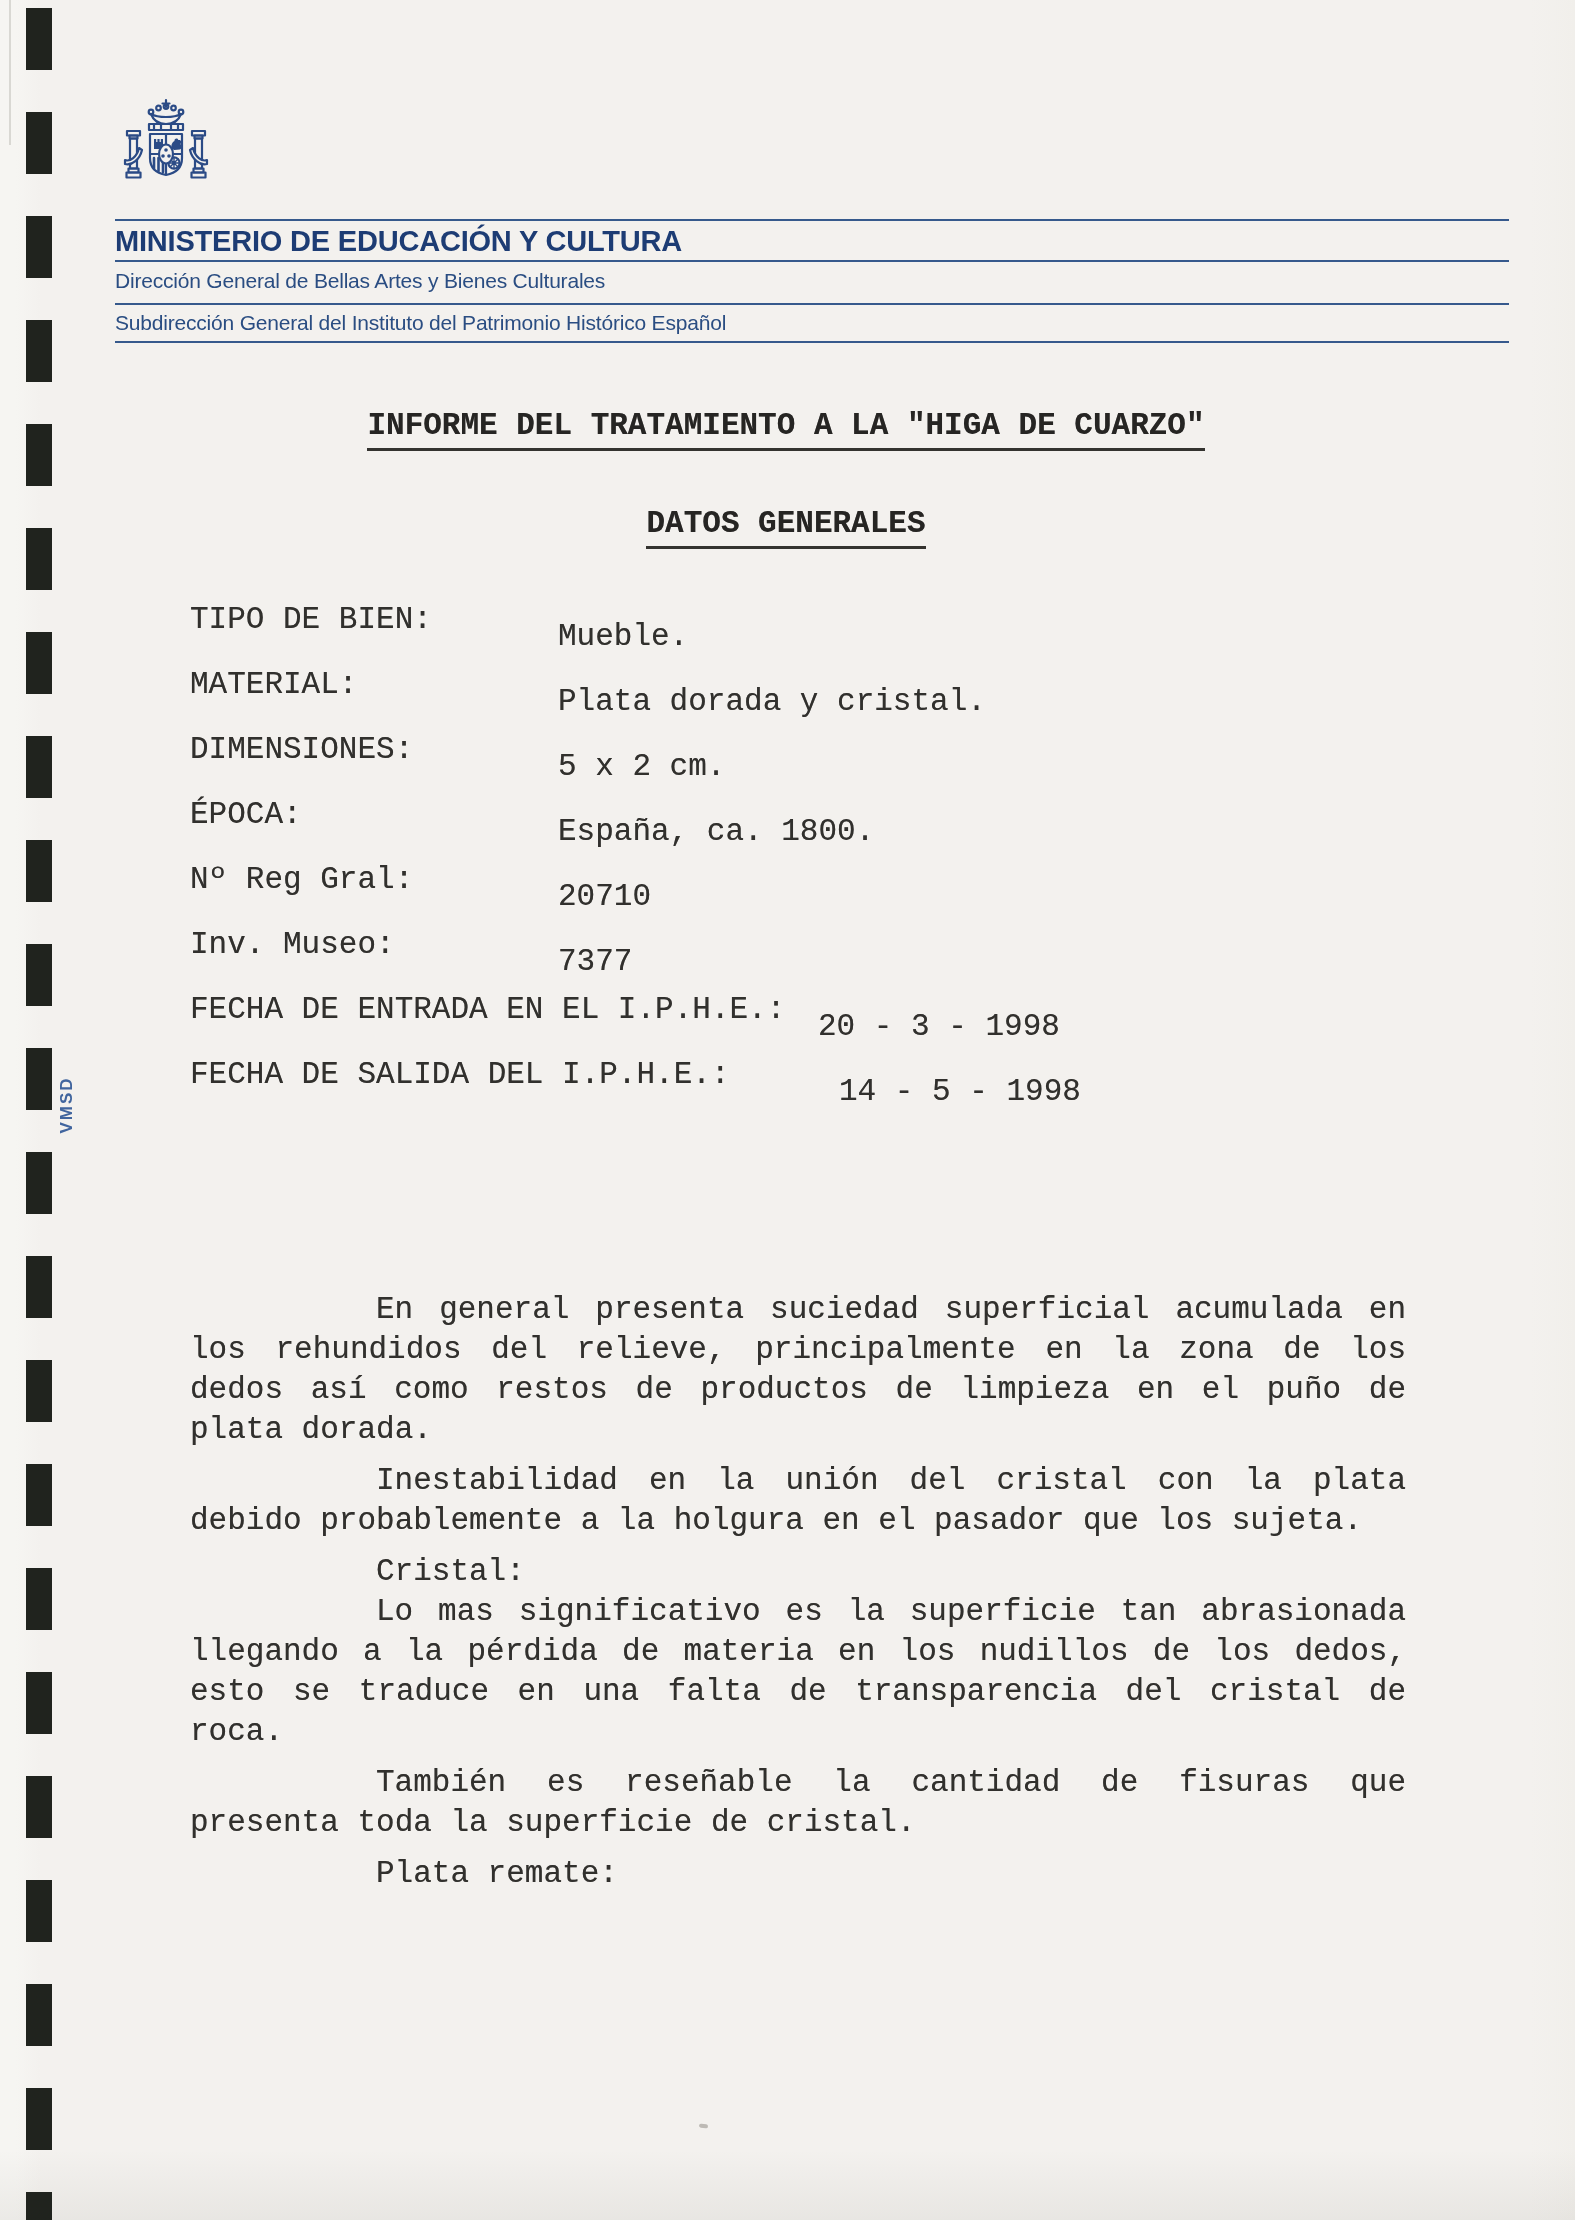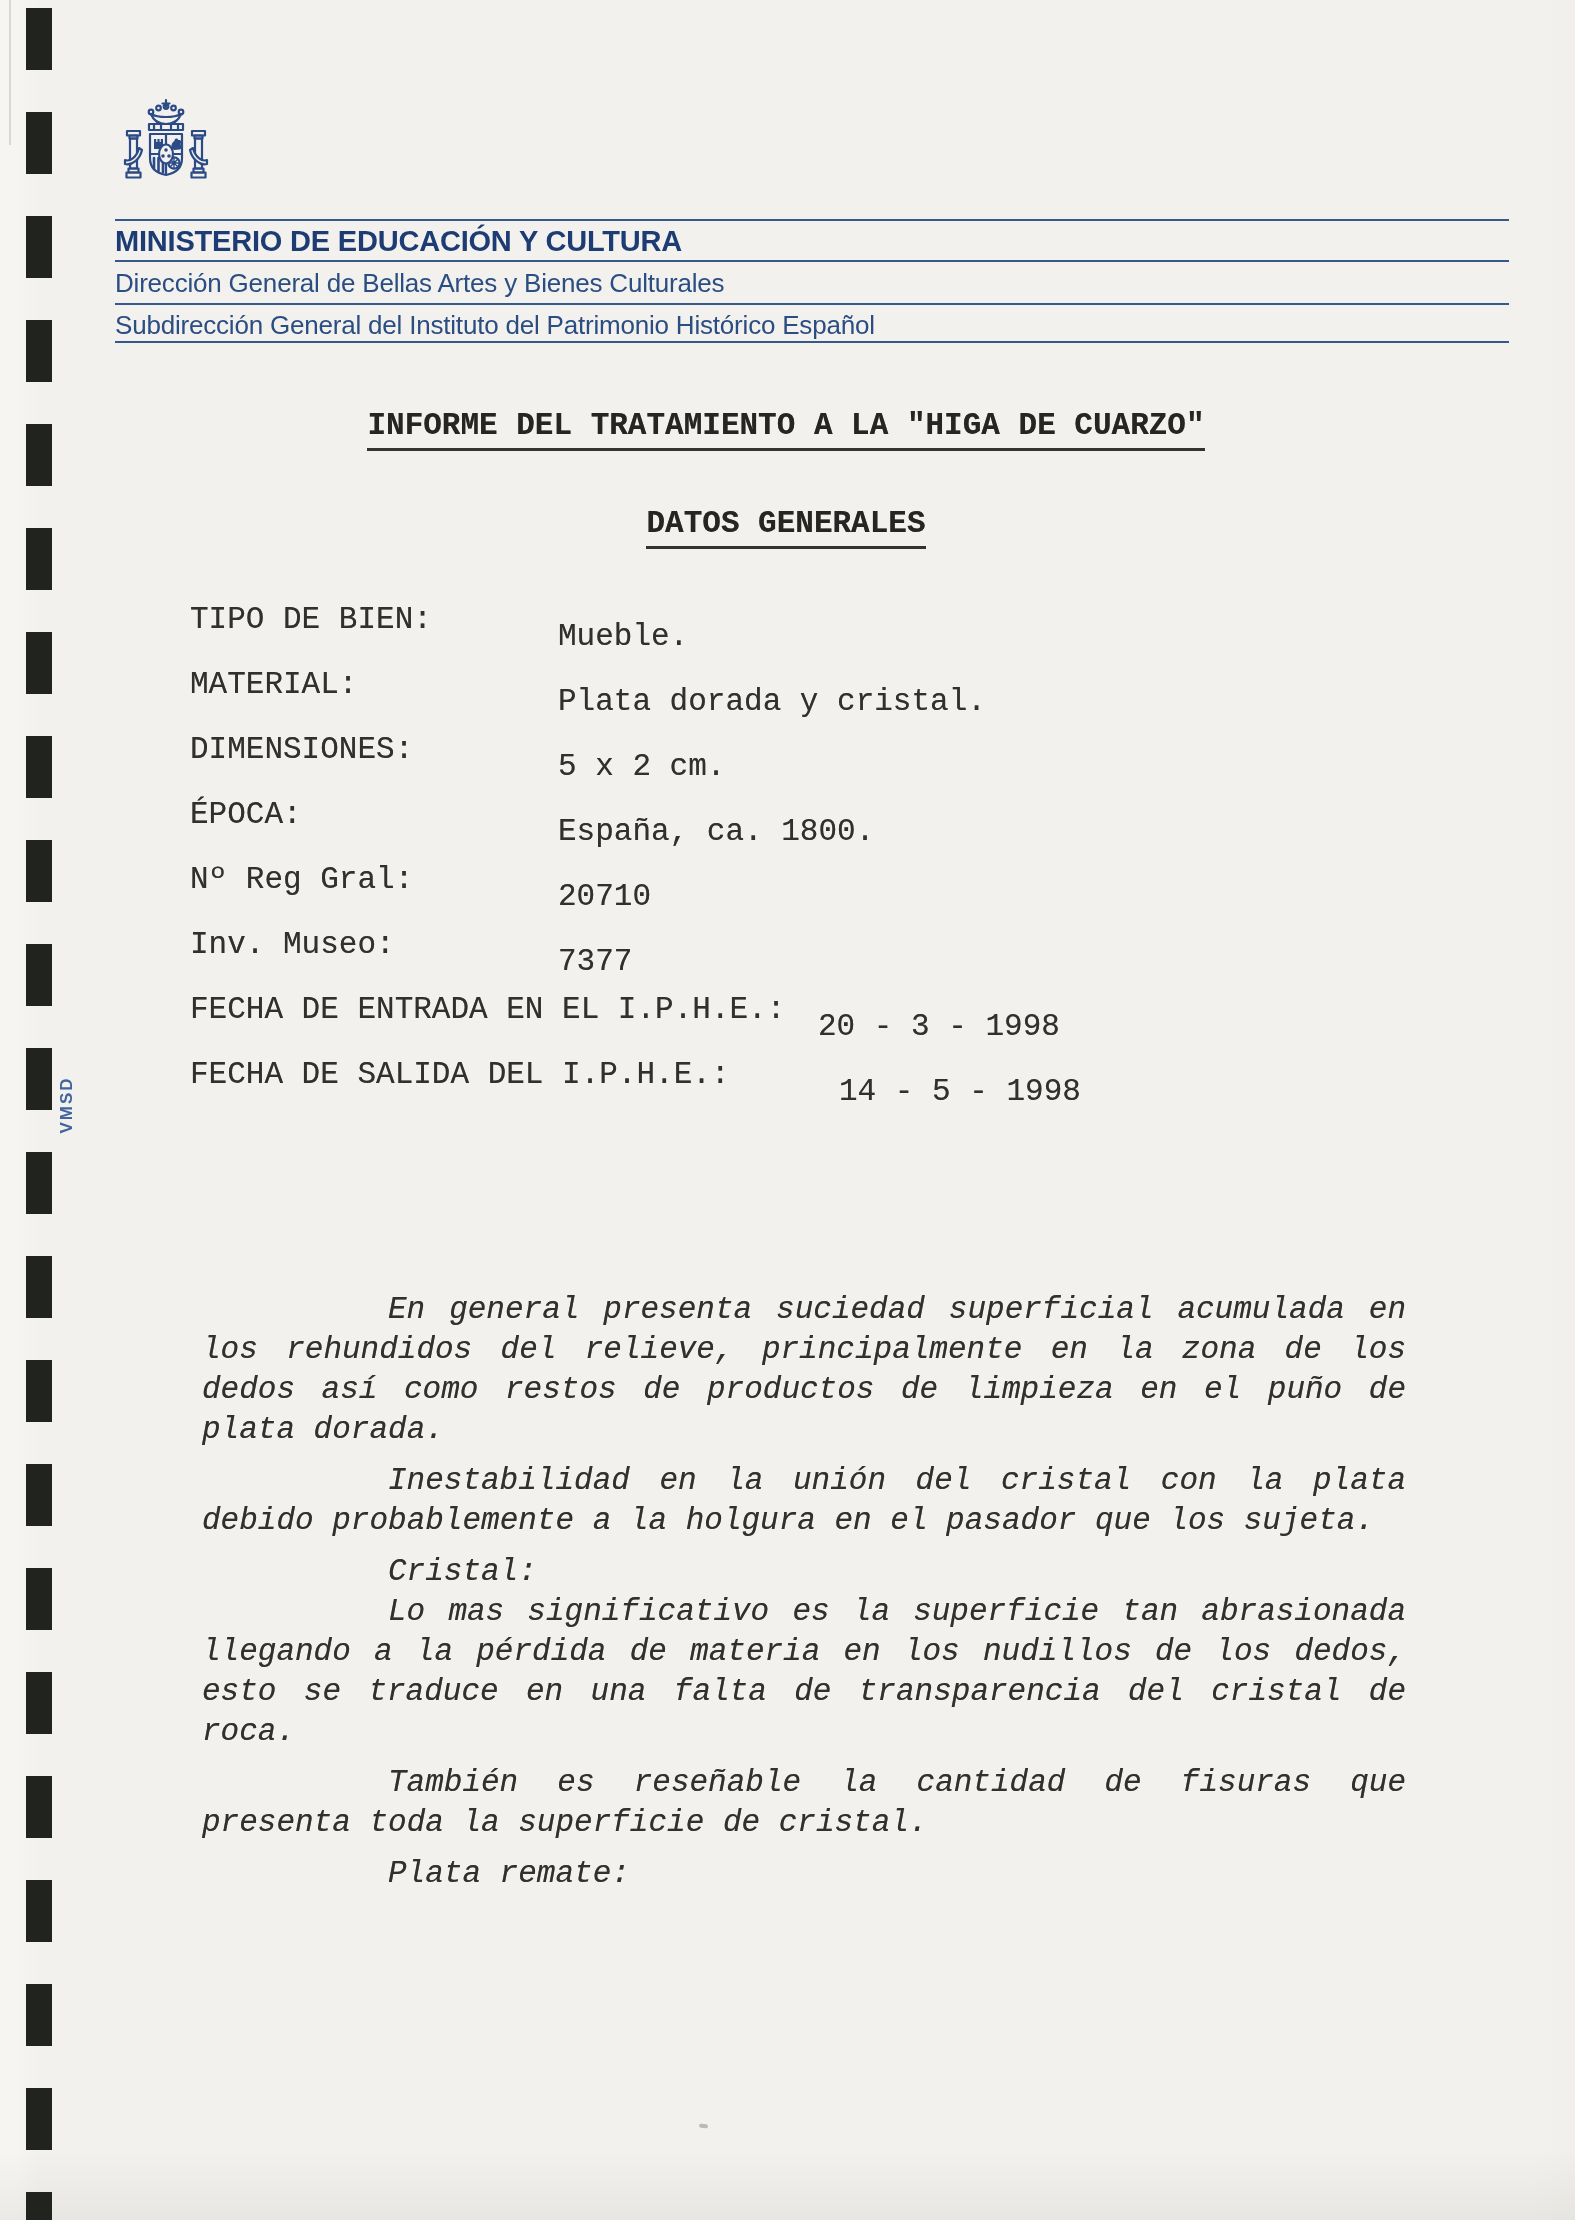--- a/index.html
+++ b/index.html
@@ -27,21 +27,21 @@
   .coa{position:absolute;left:114px;top:98px;}
   .h-rule{position:absolute;left:115px;width:1394px;height:2px;background:#36598c;}
   .r1{top:219px}.r2{top:260px}.r3{top:303px}.r4{top:341px}
   .h-ministry{
     position:absolute;left:115px;top:226px;
     font-size:29px;font-weight:bold;letter-spacing:-.2px;
     color:#1d3c74;line-height:1.1;white-space:nowrap;
   }
   .h-sub{
     position:absolute;left:115px;
-    font-size:26px;font-weight:normal;letter-spacing:-.2px;
+    font-size:21px;font-weight:normal;letter-spacing:-.2px;
     color:#2a4d82;line-height:1.1;white-space:nowrap;
   }
   .h-dir{top:269px}.h-subdir{top:311px}
   
   .stamp{
     position:absolute;left:67px;top:1105px;
     transform:translate(-50%,-50%) rotate(-90deg);
     font-size:17px;font-weight:bold;letter-spacing:2px;
     color:#41659e;white-space:nowrap;
   }
@@ -56,21 +56,21 @@
   .datos-heading{top:508px;}
   .estado-heading{top:1238px;}
   .u{font-weight:bold;color:#262523;border-bottom:3px solid #34332f;padding-bottom:5px;white-space:nowrap;}
   .fields{position:absolute;left:190px;top:604px;width:1300px;}
   .field-row{position:relative;height:65px;}
   .f-label{position:absolute;left:0;top:0;white-space:nowrap;line-height:1;}
   .f-value{position:absolute;left:368px;top:17px;white-space:nowrap;line-height:1;}
   .f-value.date1{left:628px;}
   .f-value.date2{left:649px;}
   .body-text{position:absolute;left:190px;top:1290px;width:1216px;line-height:40px;}
-  .body-text p{margin:0 0 11px 12px;text-align:justify;text-indent:186px;font-style:italic;}
+  .body-text p{margin:0 0 11px 0;text-align:justify;text-indent:186px;}
   .body-text p.sub{margin-bottom:0;text-align:left;}
   .body-text p:last-child{margin-bottom:0;}
   .speck{
     position:absolute;left:699px;top:2124px;width:9px;height:4px;
     background:#bdbab5;border-radius:2px;transform:rotate(8deg);
   }
 </style>
 </head>
 <body>
 

